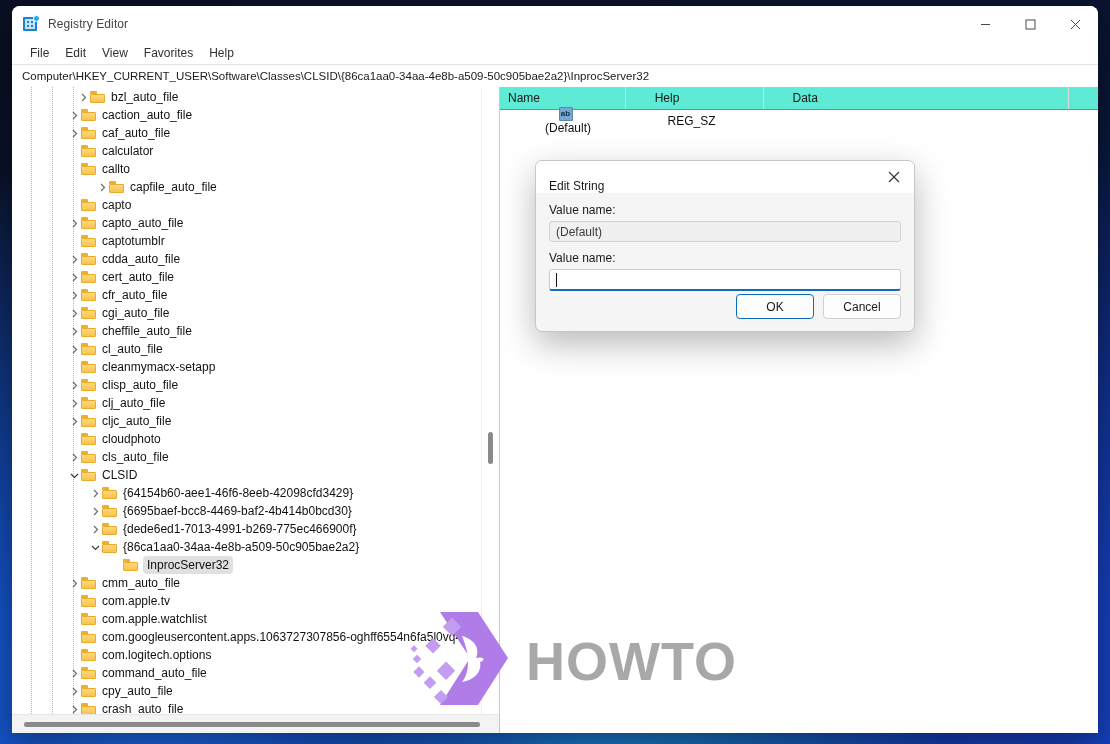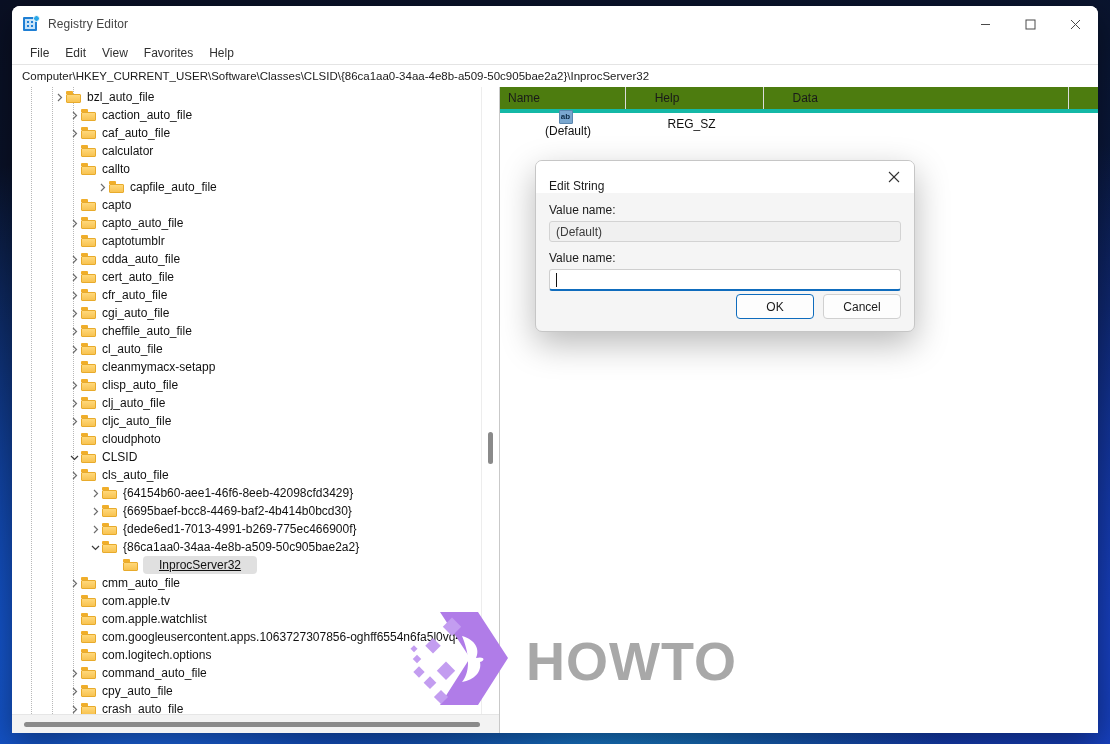--- a/index.html
+++ b/index.html
@@ -94,21 +94,21 @@
   .folder .tab{
     position:absolute;left:0;top:0px;width:7px;height:3px;background:#f0ae2a;border-radius:1px 1px 0 0;
   }
   .folder .front{
     position:absolute;left:0;top:3px;width:15px;height:9px;border-radius:1px;
     background:linear-gradient(#ffd87a,#f8c351);
     border:1px solid #e8ab2c;box-sizing:border-box;
   }
   .label{line-height:18px;}
   .node.selected .label{
-    background:#e0e0e0;padding:0 16px;margin-left:-1px;border-radius:4px;text-decoration:underline;
+    background:#e0e0e0;padding:0 4px;margin-left:-1px;border-radius:4px;
   }
   .guide{
     position:absolute;top:0;bottom:0;width:1px;
     background-image:linear-gradient(to bottom,#b8b8b8 1px,transparent 1px);
     background-size:1px 2px;
   }
 
   
   .vscroll{
     position:absolute;right:0;top:0;bottom:18px;width:17px;background:#fff;
@@ -123,21 +123,21 @@
     border-top:1px solid #e6e6e6;
   }
   .hscroll .thumb{
     position:absolute;top:7px;left:12px;height:5px;border-radius:3px;background:#8a8a8a;
     width:456px;
   }
 
   
   .list-pane{flex:1 1 auto;position:relative;background:#fff;overflow:hidden;}
   .list-header{
-    height:22px;display:flex;border-bottom:4px solid #14b8a6;background:#4d7c0f;gap:21px;
+    height:22px;display:flex;border-bottom:1px solid #14b8a6;background:#5eead4;gap:21px;
   }
   .col{
     font-size:12px;color:#1a1a1a;display:flex;align-items:center;padding-left:8px;
     box-sizing:border-box;border-right:1px solid #dcdcdc;
   }
   .col.name{width:128px;}
   .col.type{width:119px;}
   .col.data{width:290px;}
   .col.pad{flex:1 1 auto;border-right:none;}
   .list-row{height:22px;display:flex;align-items:center;}
@@ -250,21 +250,21 @@
     </div>
 
     <div class="panes">
 
       <div class="tree-pane">
         <div class="tree-scroll-area">
           <div class="tree" id="tree">
               <div class="guide" style="left: 19px;"></div>
               <div class="guide" style="left: 40px;"></div>
               <div class="guide" style="left: 61px;"></div>
-              <div class="node" style="padding-left: 41px;">
+              <div class="node" style="padding-left: 65px;">
                 <div class="twisty">
                   <svg width="9" height="9" viewBox="0 0 9 9">
                     <polyline points="3,1 6.5,4.5 3,8" fill="none" stroke="#6d6d6d" stroke-width="1.2"></polyline>
                   </svg>
                 </div>
                 <div class="folder">
                   <div class="tab"></div>
                   <div class="front"></div>
                 </div>
                 <div class="label">bzl_auto_file</div>
@@ -469,40 +469,40 @@
                 <div class="twisty"></div>
                 <div class="folder">
                   <div class="tab"></div>
                   <div class="front"></div>
                 </div>
                 <div class="label">cloudphoto</div>
               </div>
               <div class="node" style="padding-left: 56px;">
                 <div class="twisty">
                   <svg width="9" height="9" viewBox="0 0 9 9">
+                    <polyline points="3,1 6.5,4.5 3,8" fill="none" stroke="#6d6d6d" stroke-width="1.2"></polyline>
+                  </svg>
+                </div>
+                <div class="folder">
+                  <div class="tab"></div>
+                  <div class="front"></div>
+                </div>
+                <div class="label">cls_auto_file</div>
+              </div>
+              <div class="node" style="padding-left: 56px;">
+                <div class="twisty">
+                  <svg width="9" height="9" viewBox="0 0 9 9">
                     <polyline points="1,3 4.5,6.5 8,3" fill="none" stroke="#3a3a3a" stroke-width="1.2"></polyline>
                   </svg>
                 </div>
                 <div class="folder">
                   <div class="tab"></div>
                   <div class="front"></div>
                 </div>
                 <div class="label">CLSID</div>
-              </div>
-              <div class="node" style="padding-left: 56px;">
-                <div class="twisty">
-                  <svg width="9" height="9" viewBox="0 0 9 9">
-                    <polyline points="3,1 6.5,4.5 3,8" fill="none" stroke="#6d6d6d" stroke-width="1.2"></polyline>
-                  </svg>
-                </div>
-                <div class="folder">
-                  <div class="tab"></div>
-                  <div class="front"></div>
-                </div>
-                <div class="label">cls_auto_file</div>
               </div>
               <div class="node" style="padding-left: 77px;">
                 <div class="twisty">
                   <svg width="9" height="9" viewBox="0 0 9 9">
                     <polyline points="3,1 6.5,4.5 3,8" fill="none" stroke="#6d6d6d" stroke-width="1.2"></polyline>
                   </svg>
                 </div>
                 <div class="folder">
                   <div class="tab"></div>
                   <div class="front"></div>

